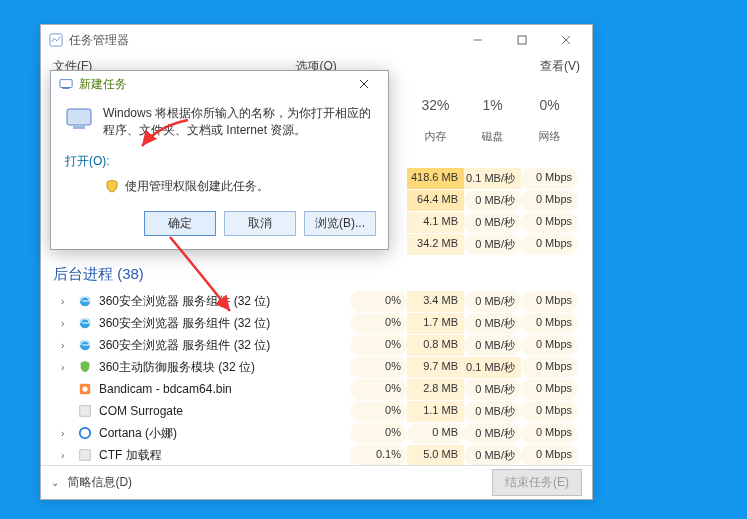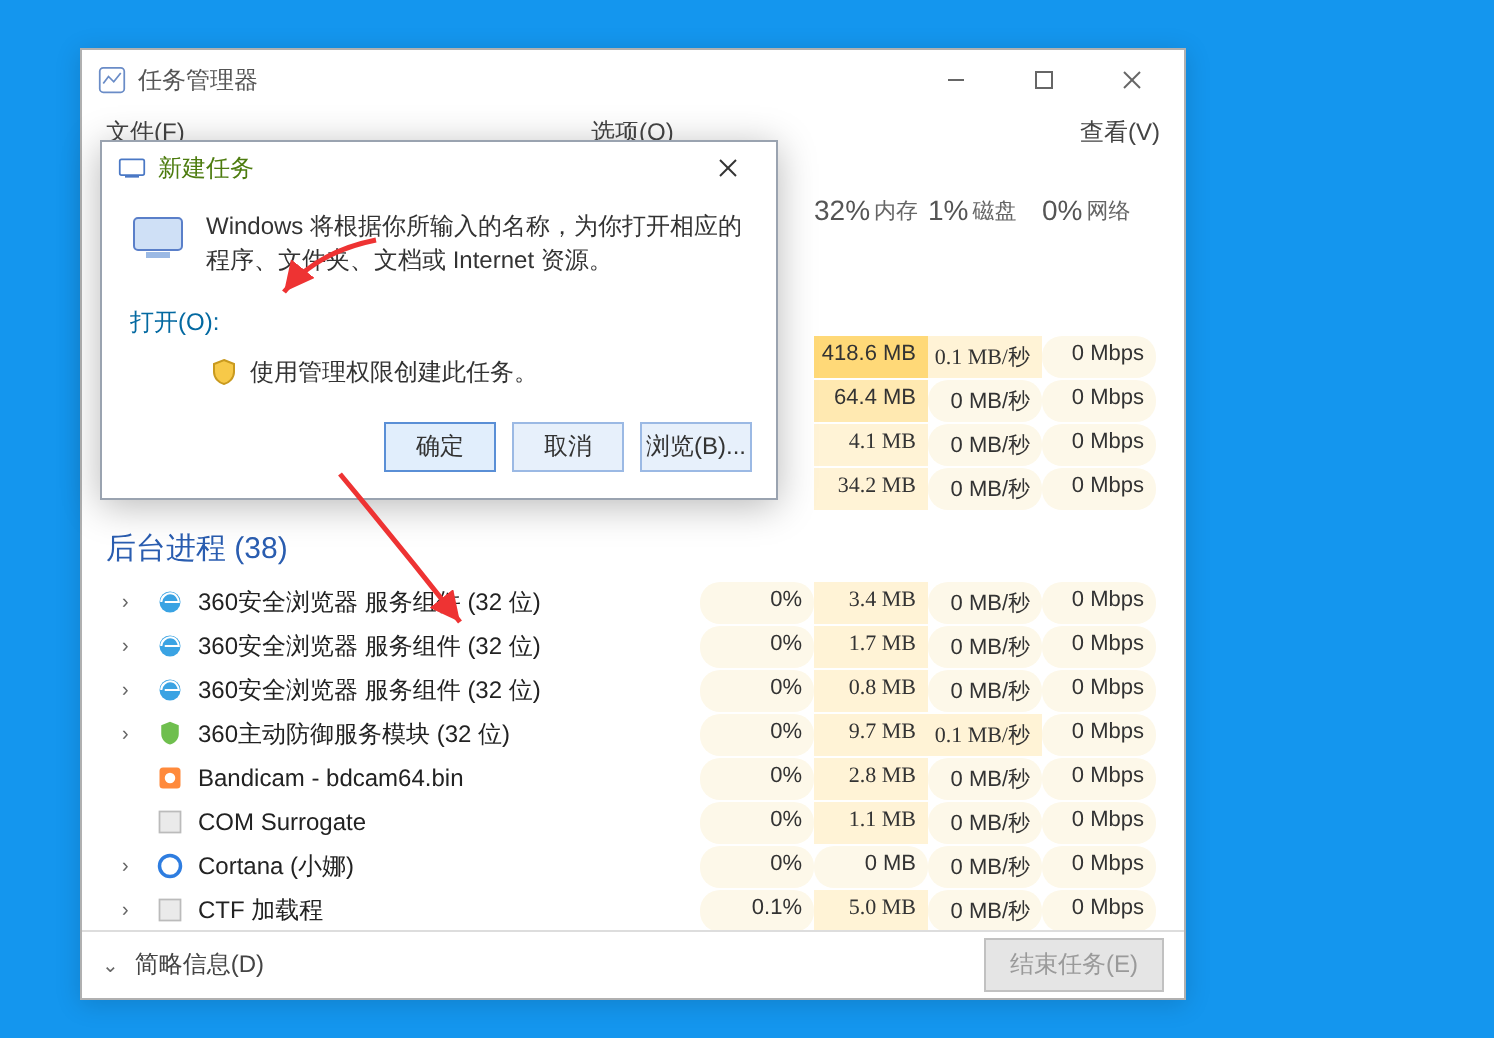--- a/index.html
+++ b/index.html
@@ -61,21 +61,21 @@
     overflow: hidden;
   }
   
   .tm-headers {
     position: absolute;
     top: 20px; right: 14px;
     width: 228px;
     display: flex;
     text-align: center;
   }
-  .hcol { width: 57px; display:flex; flex-direction:row; align-items:center; gap:2px; }
+  .hcol { width: 57px; display:flex; flex-direction:column; align-items:center; gap:16px; }
   .hcol .pct { font-size: 14px; color:#555; }
   .hcol .lbl { font-size: 11px; color:#666; }
   
   .rows {
     position: absolute;
     top: 90px; left: 0; right: 0; bottom: 0;
     overflow: hidden;
   }
   .row {
     height: 22px;
@@ -95,21 +95,21 @@
   .row .exp { width:10px; color:#666; font-size:10px; }
   .row .proc-icon { width:16px; height:16px; display:inline-flex; align-items:center; justify-content:center; }
   .metrics { display:flex; margin-right:14px; }
   .mcell {
     width: 57px;
     text-align: right;
     padding: 3px 6px 3px 0;
     font-size: 11px;
     color:#333;
   }
-  .bg-warm1 { background:#fff3d6;font-family:Liberation Serif, serif; }
+  .bg-warm1 { background:#fff3d6; }
   .bg-warm2 { background:#ffe9b1; }
   .bg-warm3 { background:#ffd978; }
   .bg-pale  { background:#fdf8e9;border-radius:10px; }
   .section-title {
     padding: 10px 12px 6px 12px;
     color: #2a5db0;
     font-size: 15px;
   }
   .tm-footer {
     height: 34px;
@@ -190,21 +190,21 @@
     display:flex; justify-content:flex-end; gap:8px;
     padding: 10px 12px 10px 12px;
     margin-top: 6px;
   }
   .rd-btn {
     border:1px solid #9bb9e4;
     background:#e7f0fb;
     color:#333;
     font-size:12px;
     padding: 3px 0;
-    width: 56px;
+    width: 72px;
     text-align:center;
   }
   .rd-btn.primary {
     border:1px solid #5a8fd6;
     background:#e1eefc;
   }
 
   
   .arrow {
     position:absolute;

